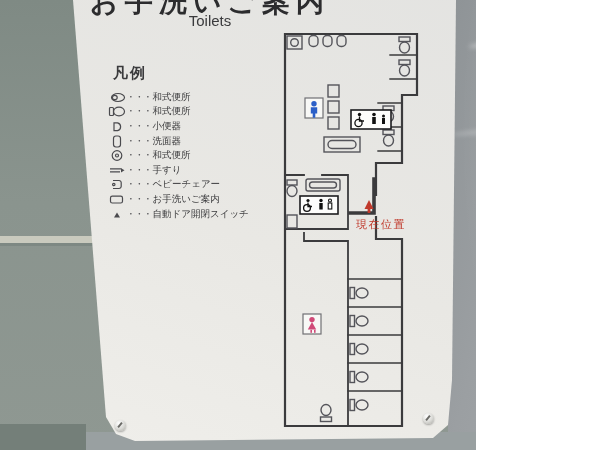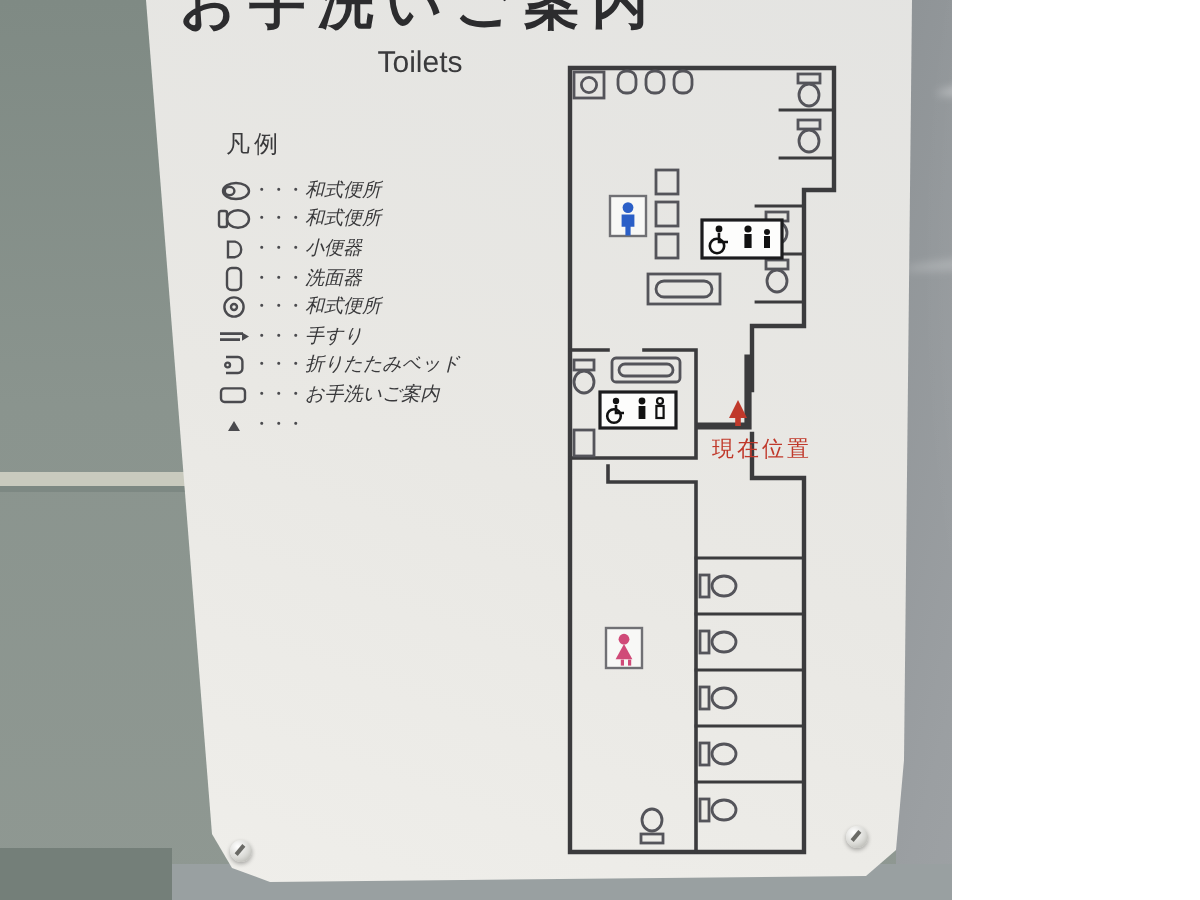--- a/index.html
+++ b/index.html
@@ -35,29 +35,29 @@
   }
   .screw{width:11px;height:11px;border-radius:50%;
     background:radial-gradient(circle at 35% 30%,#ffffff,#d9d9d5 55%,#a7a7a1);
     box-shadow:0 1px 2px rgba(0,0,0,.3);}
   .screw .slot{position:absolute;left:4px;top:2px;width:2px;height:6px;background:#6a6a66;transform:rotate(40deg);}
   .screw.sw1{left:115px;top:420px;}
   .screw.sw2{left:423px;top:413px;}
   
   .title-jp{left:80px;top:-17px;width:260px;text-align:center;
     font-size:28px;font-weight:bold;letter-spacing:6px;color:#2c2c2e;}
-  .title-en{left:80px;top:23px;width:260px;text-align:center;
+  .title-en{left:80px;top:12px;width:260px;text-align:center;
     font-size:15px;color:#3a3a3c;}
   
   .legend{left:107px;top:64px;width:165px;color:#3a3a3c;}
-  .legend-title{font-size:12px;font-weight:normal;letter-spacing:2px;margin:0 0 7px 6px;}
+  .legend-title{font-size:15px;font-weight:bold;letter-spacing:2px;margin:0 0 7px 6px;}
   .lg-row{display:flex;align-items:center;height:14.6px;font-size:9.5px;white-space:nowrap;}
   .lg-ic{width:19px;display:inline-flex;justify-content:center;flex:0 0 19px;}
   .lg-dots{letter-spacing:-1px;margin-right:1px;color:#4a4a4e;}
-  .lg-label{color:#39393b;font-style:italic;}
+  .lg-label{color:#39393b;}
   .plan{left:276px;top:27px;width:149px;height:409px;}
 </style>
 </head>
 <body>
 
 <div class="scene">
 
   <div class="abs grout"></div>
   <div class="abs grout2"></div>
 
@@ -148,40 +148,41 @@
     </div>
 
     <div class="lg-row">
       <span class="lg-ic">
         <svg width="18" height="13" viewBox="0 0 18 13" fill="none" stroke="#4a4a4e" stroke-width="1.2">
             <path d="M5 2.5 h6 a2.2 2.2 0 0 1 2.2 2.2 v3.6 a2.2 2.2 0 0 1 -2.2 2.2 h-6"></path>
             <circle cx="5.8" cy="6.5" r="1.2"></circle>
           </svg>
         </span>
       <span class="lg-dots">・・・</span>
-      <span class="lg-label">折りたたみベッド</span>
+      <span class="lg-label">ベビーチェアー</span>
     </div>
 
     <div class="lg-row">
       <span class="lg-ic">
         <svg width="18" height="13" viewBox="0 0 18 13" fill="none" stroke="#4a4a4e" stroke-width="1.2">
             <rect x="2.5" y="3.2" width="12" height="6.8" rx="1.8"></rect>
           </svg>
         </span>
       <span class="lg-dots">・・・</span>
       <span class="lg-label">お手洗いご案内</span>
     </div>
 
     <div class="lg-row">
       <span class="lg-ic">
         <svg width="18" height="13" viewBox="0 0 18 13" fill="none">
             <polygon points="9,4.5 12,9.5 6,9.5" fill="#4a4a4e"></polygon>
           </svg>
         </span>
       <span class="lg-dots">・・・</span>
+      <span class="lg-label">自動ドア開閉スイッチ</span>
     </div>
   </div>
 
   <svg class="abs plan" viewBox="0 0 149 409">
     <g fill="none" stroke="#3b3b3d" stroke-width="2.2" stroke-linecap="square">
       <path d="M100 190 L100 212 L126 212 L126 399 L9 399 L9 7 L141 7 L141 68 L126 68 L126 136 L100 136 L100 168"></path>
       <path d="M9 148 H28 M46 148 H72 M72 148 V202 M72 202 H9" stroke-width="1.8"></path>
       <path d="M28 206 V214 H72 M72 214 V399" stroke-width="1.8"></path>
       <path d="M98 152 V186 H74" stroke-width="3.6"></path>
       <path d="M114 28 H141 M114 52 H141" stroke-width="1.4"></path>

